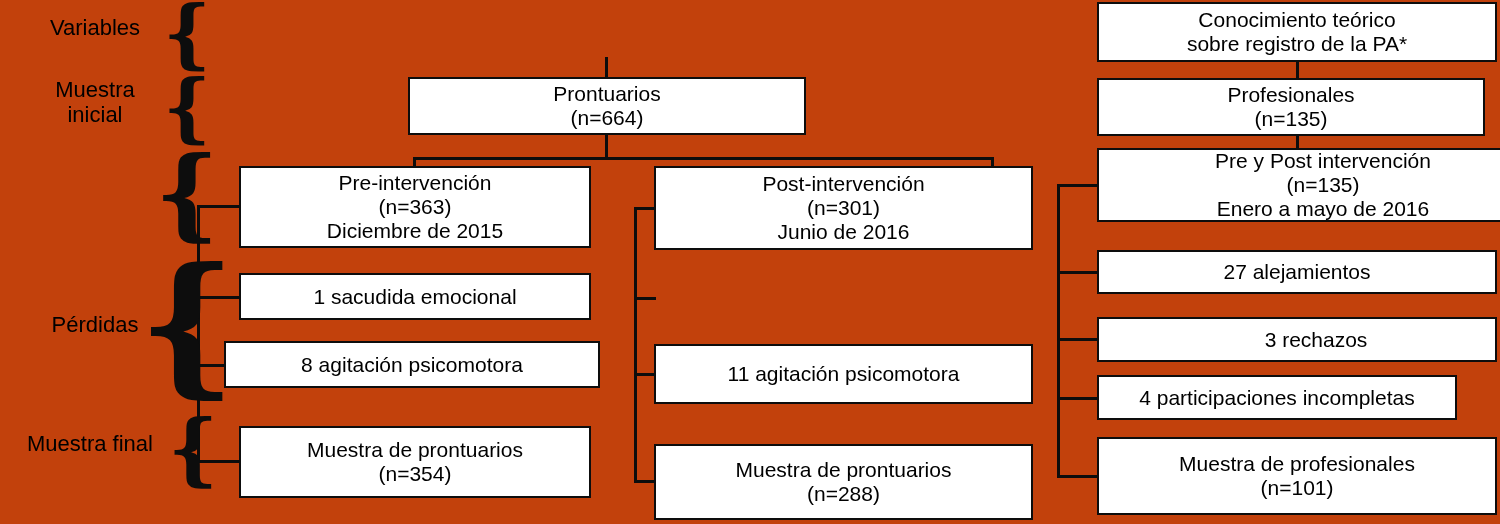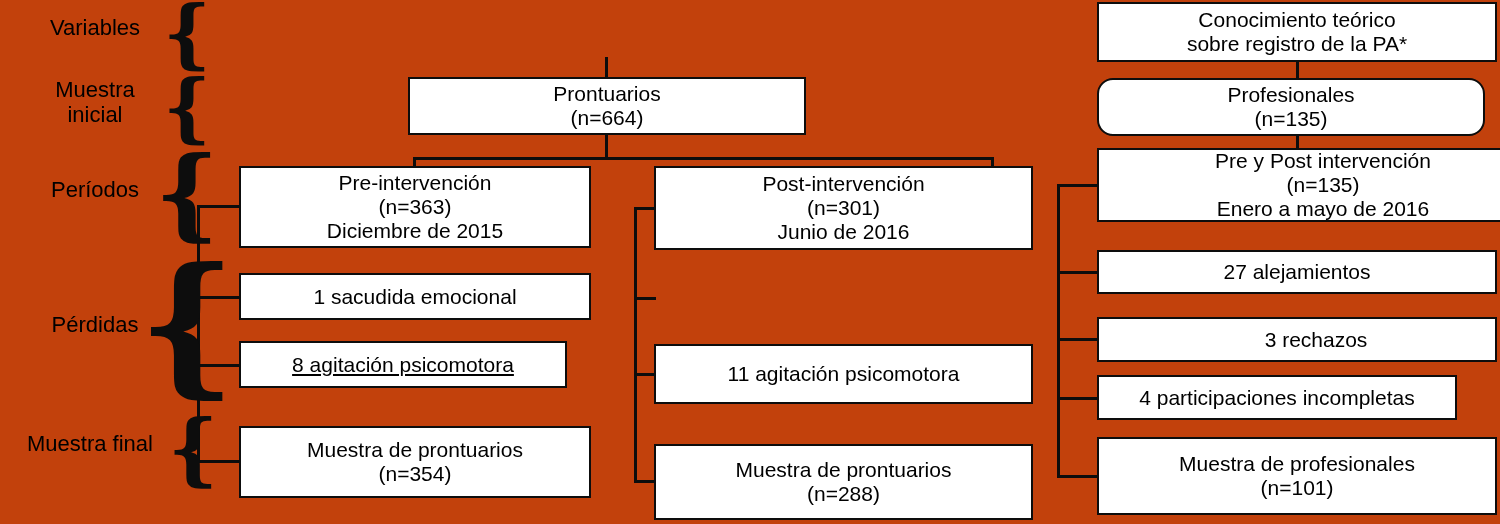--- a/index.html
+++ b/index.html
@@ -68,21 +68,20 @@
 
 <div id="canvas">
 
   <div class="rowlabel" style="left:20px; top:16px; width:150px;">Variables</div>
   <div class="brace" style="left:172px; top:-2px; width:30px; height:70px; font-size:74px;">{</div>
 
   <div class="rowlabel" style="left:20px; top:78px; width:150px;">Muestra
 inicial</div>
   <div class="brace" style="left:172px; top:72px; width:30px; height:70px; font-size:74px;">{</div>
 
-  <div class="rowlabel" style="left:20px; top:178px; width:150px;">Períodos</div>
   <div class="brace" style="left:172px; top:145px; width:30px; height:96px; font-size:100px;">{</div>
 
   <div class="rowlabel" style="left:20px; top:313px; width:150px;">Pérdidas</div>
   <div class="brace" style="left:172px; top:250px; width:30px; height:145px; font-size:152px;">{</div>
 
   <div class="rowlabel" style="left:0px; top:432px; width:180px;">Muestra final</div>
   <div class="brace" style="left:178px; top:412px; width:30px; height:74px; font-size:78px;">{</div>
 
   <div class="vline" style="left:605px; top:57px; height:21px;"></div>
 
@@ -120,35 +119,35 @@
   <div class="box" style="left:239px; top:166px; width:352px; height:82px;">Pre-intervención
 (n=363)
 Diciembre de 2015</div>
 
   <div class="box" style="left:654px; top:166px; width:379px; height:84px;">Post-intervención
 (n=301)
 Junio de 2016</div>
 
   <div class="box" style="left:239px; top:273px; width:352px; height:47px;">1 sacudida emocional</div>
 
-  <div class="box" style="left:239px; top:341px; width:328px; height:47px;text-decoration:underline;">8 agitación psicomotora</div>
+  <div class="box" style="left:224px; top:341px; width:376px; height:47px;">8 agitación psicomotora</div>
 
   <div class="box" style="left:239px; top:426px; width:352px; height:72px;">Muestra de prontuarios
 (n=354)</div>
 
 
   <div class="box" style="left:654px; top:344px; width:379px; height:60px;">11 agitación psicomotora</div>
 
   <div class="box" style="left:654px; top:444px; width:379px; height:76px;">Muestra de prontuarios
 (n=288)</div>
 
   <div class="box" style="left:1097px; top:2px; width:400px; height:60px;">Conocimiento teórico
 sobre registro de la PA*</div>
 
-  <div class="box" style="left:1097px; top:78px; width:388px; height:58px;border-radius:16px;">Profesionales
+  <div class="box" style="left:1097px; top:78px; width:388px; height:58px;">Profesionales
 (n=135)</div>
 
   <div class="box" style="left:1097px; top:148px; width:452px; height:74px;">Pre y Post intervención
 (n=135)
 Enero a mayo de 2016</div>
 
   <div class="box" style="left:1097px; top:250px; width:400px; height:44px;">27 alejamientos</div>
 
   <div class="box" style="left:1097px; top:317px; width:400px; height:45px;padding-left:38px;">3 rechazos</div>
 

